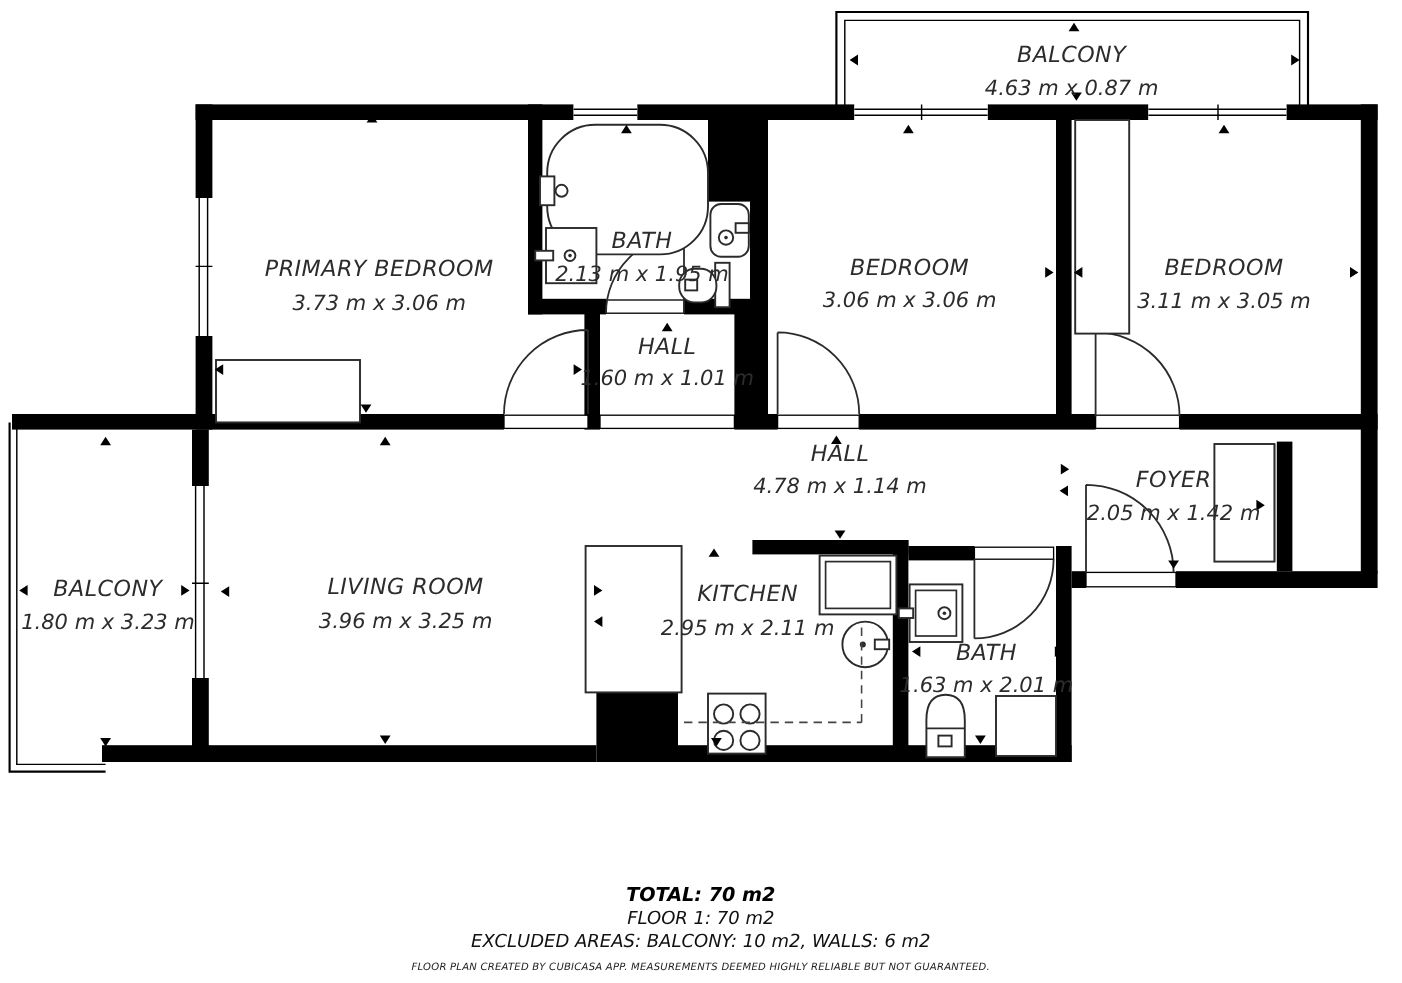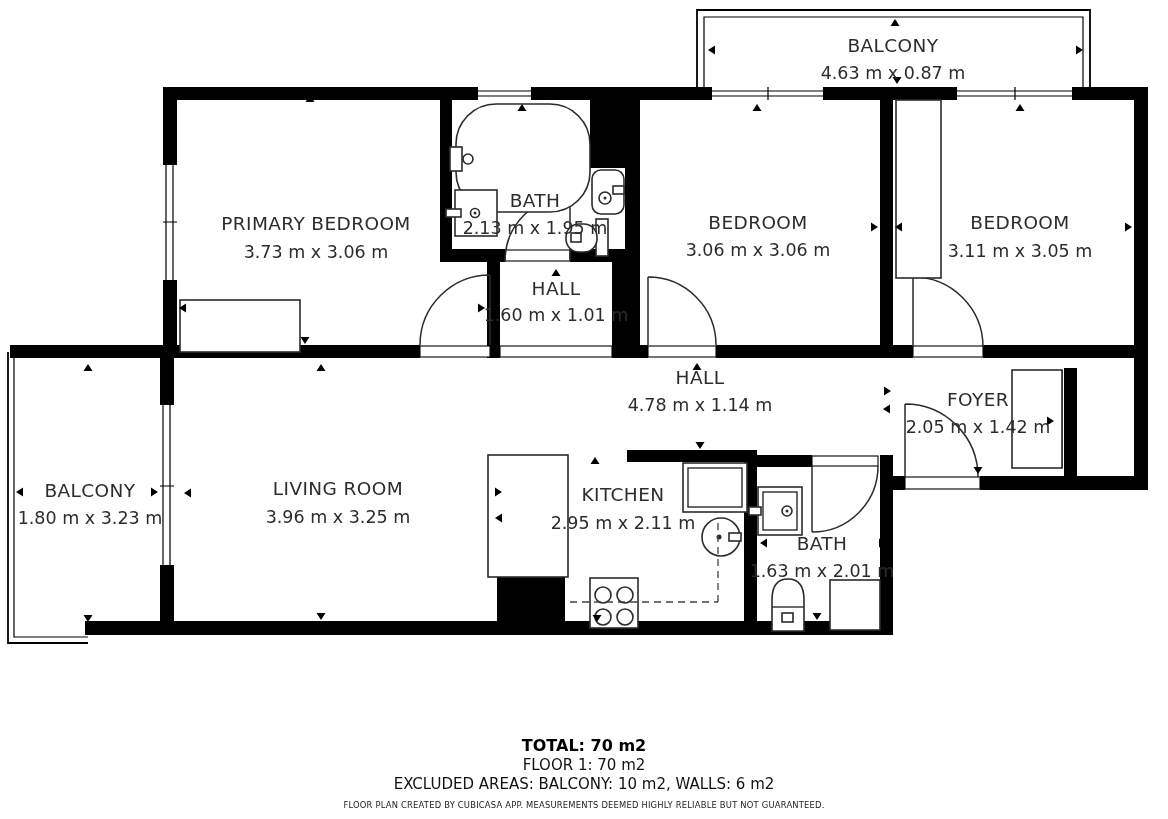--- a/index.html
+++ b/index.html
@@ -1,16 +1,16 @@
 <!DOCTYPE html>
 <html><head>
 <meta charset="utf-8">
 <style>
   html,body{margin:0;padding:0;background:#fff;}
-  .canvas{position:relative;width:1168px;height:819px;background:#fff;overflow:hidden;}
+  .canvas{position:relative;width:1168px;height:819px;background:#fff;overflow:hidden;font-style:italic;}
   svg{display:block;}
   .room{font-family:"DejaVu Sans",sans-serif;font-size:18.5px;fill:#2c2c2c;text-anchor:middle;letter-spacing:.4px;}
   .dim{font-family:"DejaVu Sans",sans-serif;font-size:17.5px;fill:#2c2c2c;text-anchor:middle;}
   .footer-total{font-family:"DejaVu Sans",sans-serif;font-size:16px;font-weight:bold;fill:#000;text-anchor:middle;}
   .footer-line{font-family:"DejaVu Sans",sans-serif;font-size:15px;fill:#111;text-anchor:middle;}
   .footer-disclaimer{font-family:"DejaVu Sans",sans-serif;font-size:8.4px;fill:#222;text-anchor:middle;letter-spacing:.2px;}
   .wall{fill:#000;stroke:none;}
   .thin{fill:none;stroke:#000;stroke-width:1.8;}
   .thin-inner{fill:none;stroke:#000;stroke-width:1.2;}
   .sill{fill:#fff;stroke:#000;stroke-width:1.1;}

